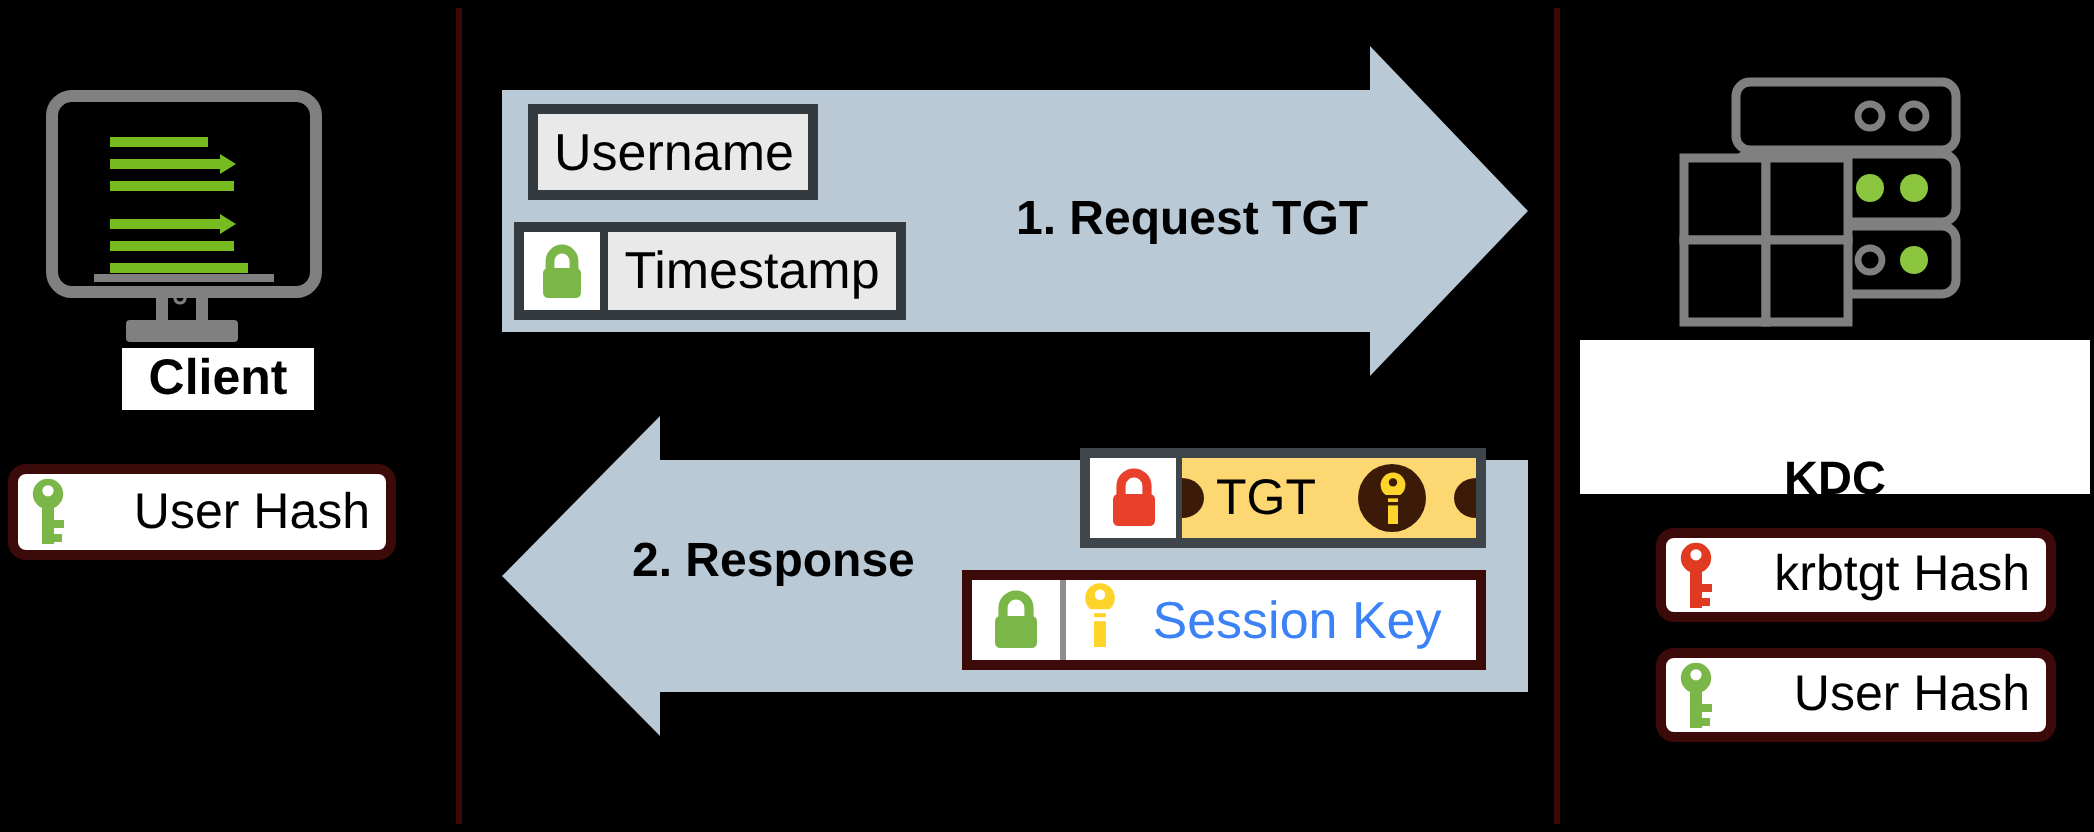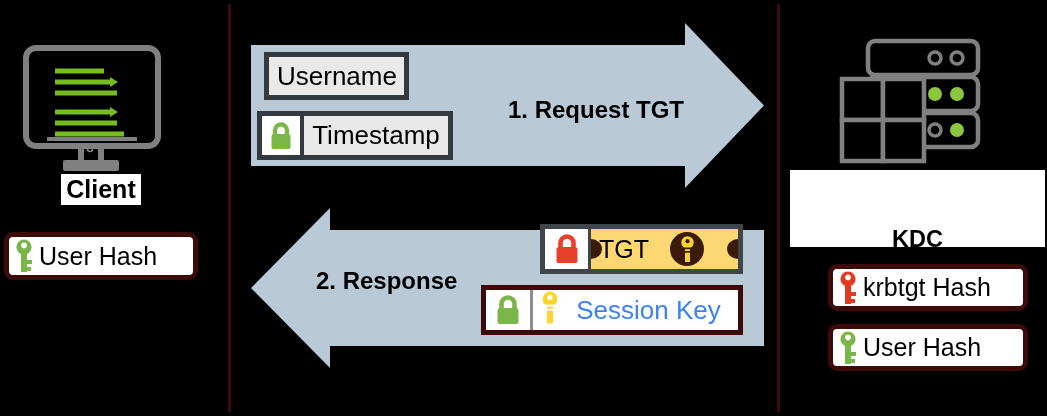--- a/index.html
+++ b/index.html
@@ -44,21 +44,21 @@
     position: absolute;
     background: #ffffff;
     color: #000000;
     font-weight: bold;
     text-align: center;
     line-height: 1.12;
     white-space: pre;
   }
   #client-label {
     left: 61px; top: 174px;
-    width: 80px; height: 31px;
+    width: 96px; height: 31px;
     font-size: 25px;
     line-height: 31px;
   }
   #kdc-label {
     left: 790px; top: 170px;
     width: 255px; height: 77px;
     font-size: 23.5px;
     padding-top: 2px;
     box-sizing: border-box;
   }
@@ -77,21 +77,21 @@
   }
   .hash-chip .chip-icon {
     flex: 0 0 auto;
     width: 30px;
     display: flex;
     align-items: center;
     justify-content: center;
   }
   .hash-chip .chip-text {
     flex: 1 1 auto;
-    text-align: left;
+    text-align: right;
     font-size: 25px;
     color: #000000;
     padding-right: 8px;
     white-space: nowrap;
   }
   #client-user-hash { left: 4px; top: 232px; width: 194px; height: 48px; }
   #kdc-krbtgt-hash  { left: 828px; top: 264px; width: 200px; height: 47px; }
   #kdc-user-hash    { left: 828px; top: 324px; width: 200px; height: 47px; }
 
   
@@ -168,20 +168,21 @@
     border-right: 3px solid #3f464b;
     display: flex;
     align-items: center;
     justify-content: center;
   }
   #tgt-ticket .tgt-body {
     position: relative;
     flex: 1 1 auto;
     display: flex;
     align-items: center;
+    justify-content: center;
     gap: 21px;
     overflow: hidden;
   }
   #tgt-ticket .notch {
     position: absolute;
     top: 50%;
     width: 22px; height: 20px;
     background: #3b1a08;
     border-radius: 50%;
     transform: translateY(-50%);

